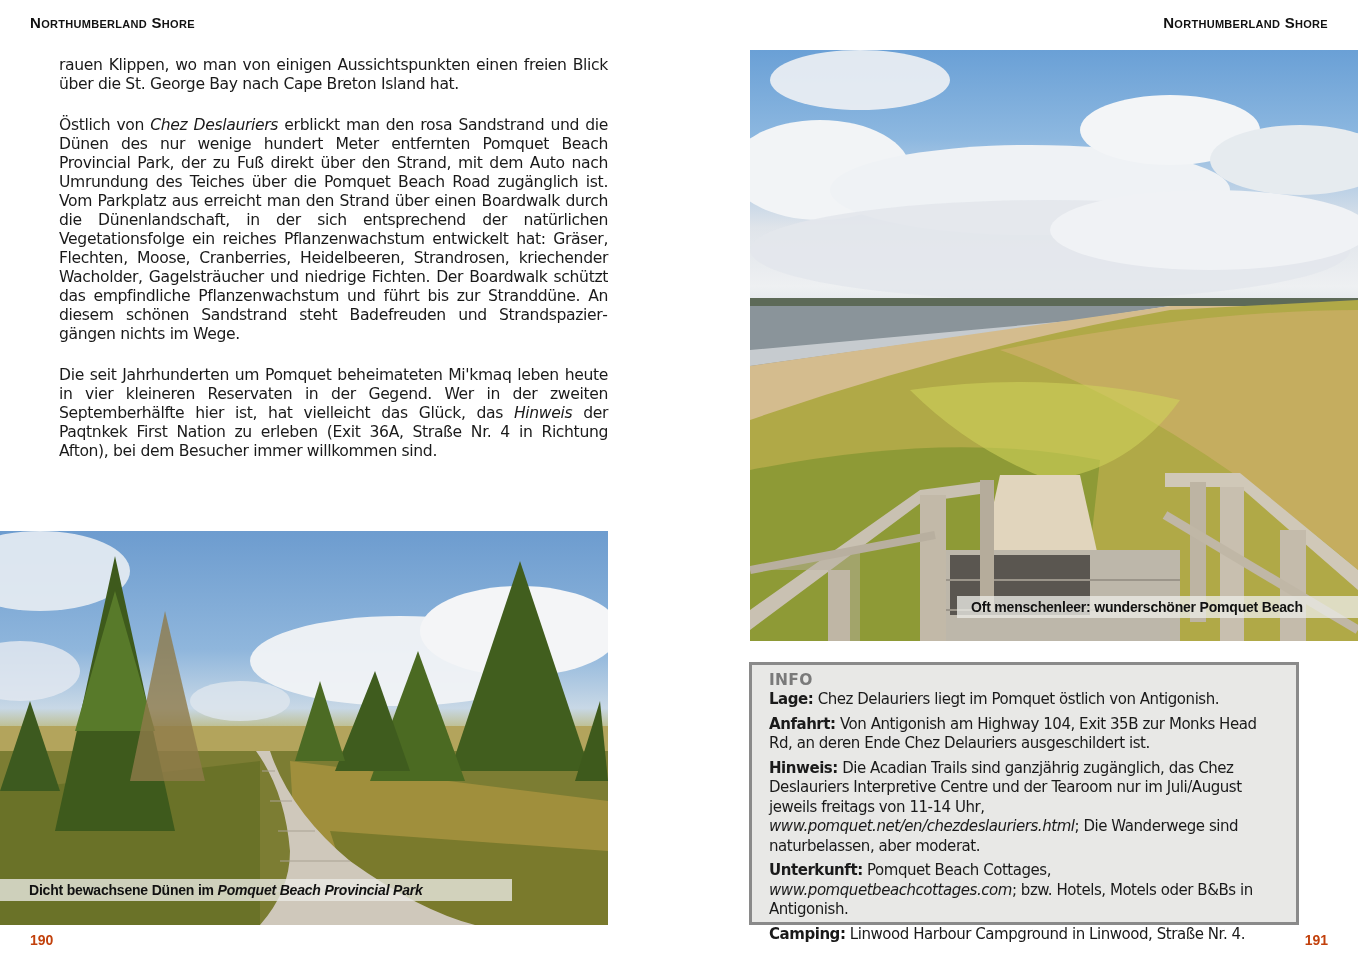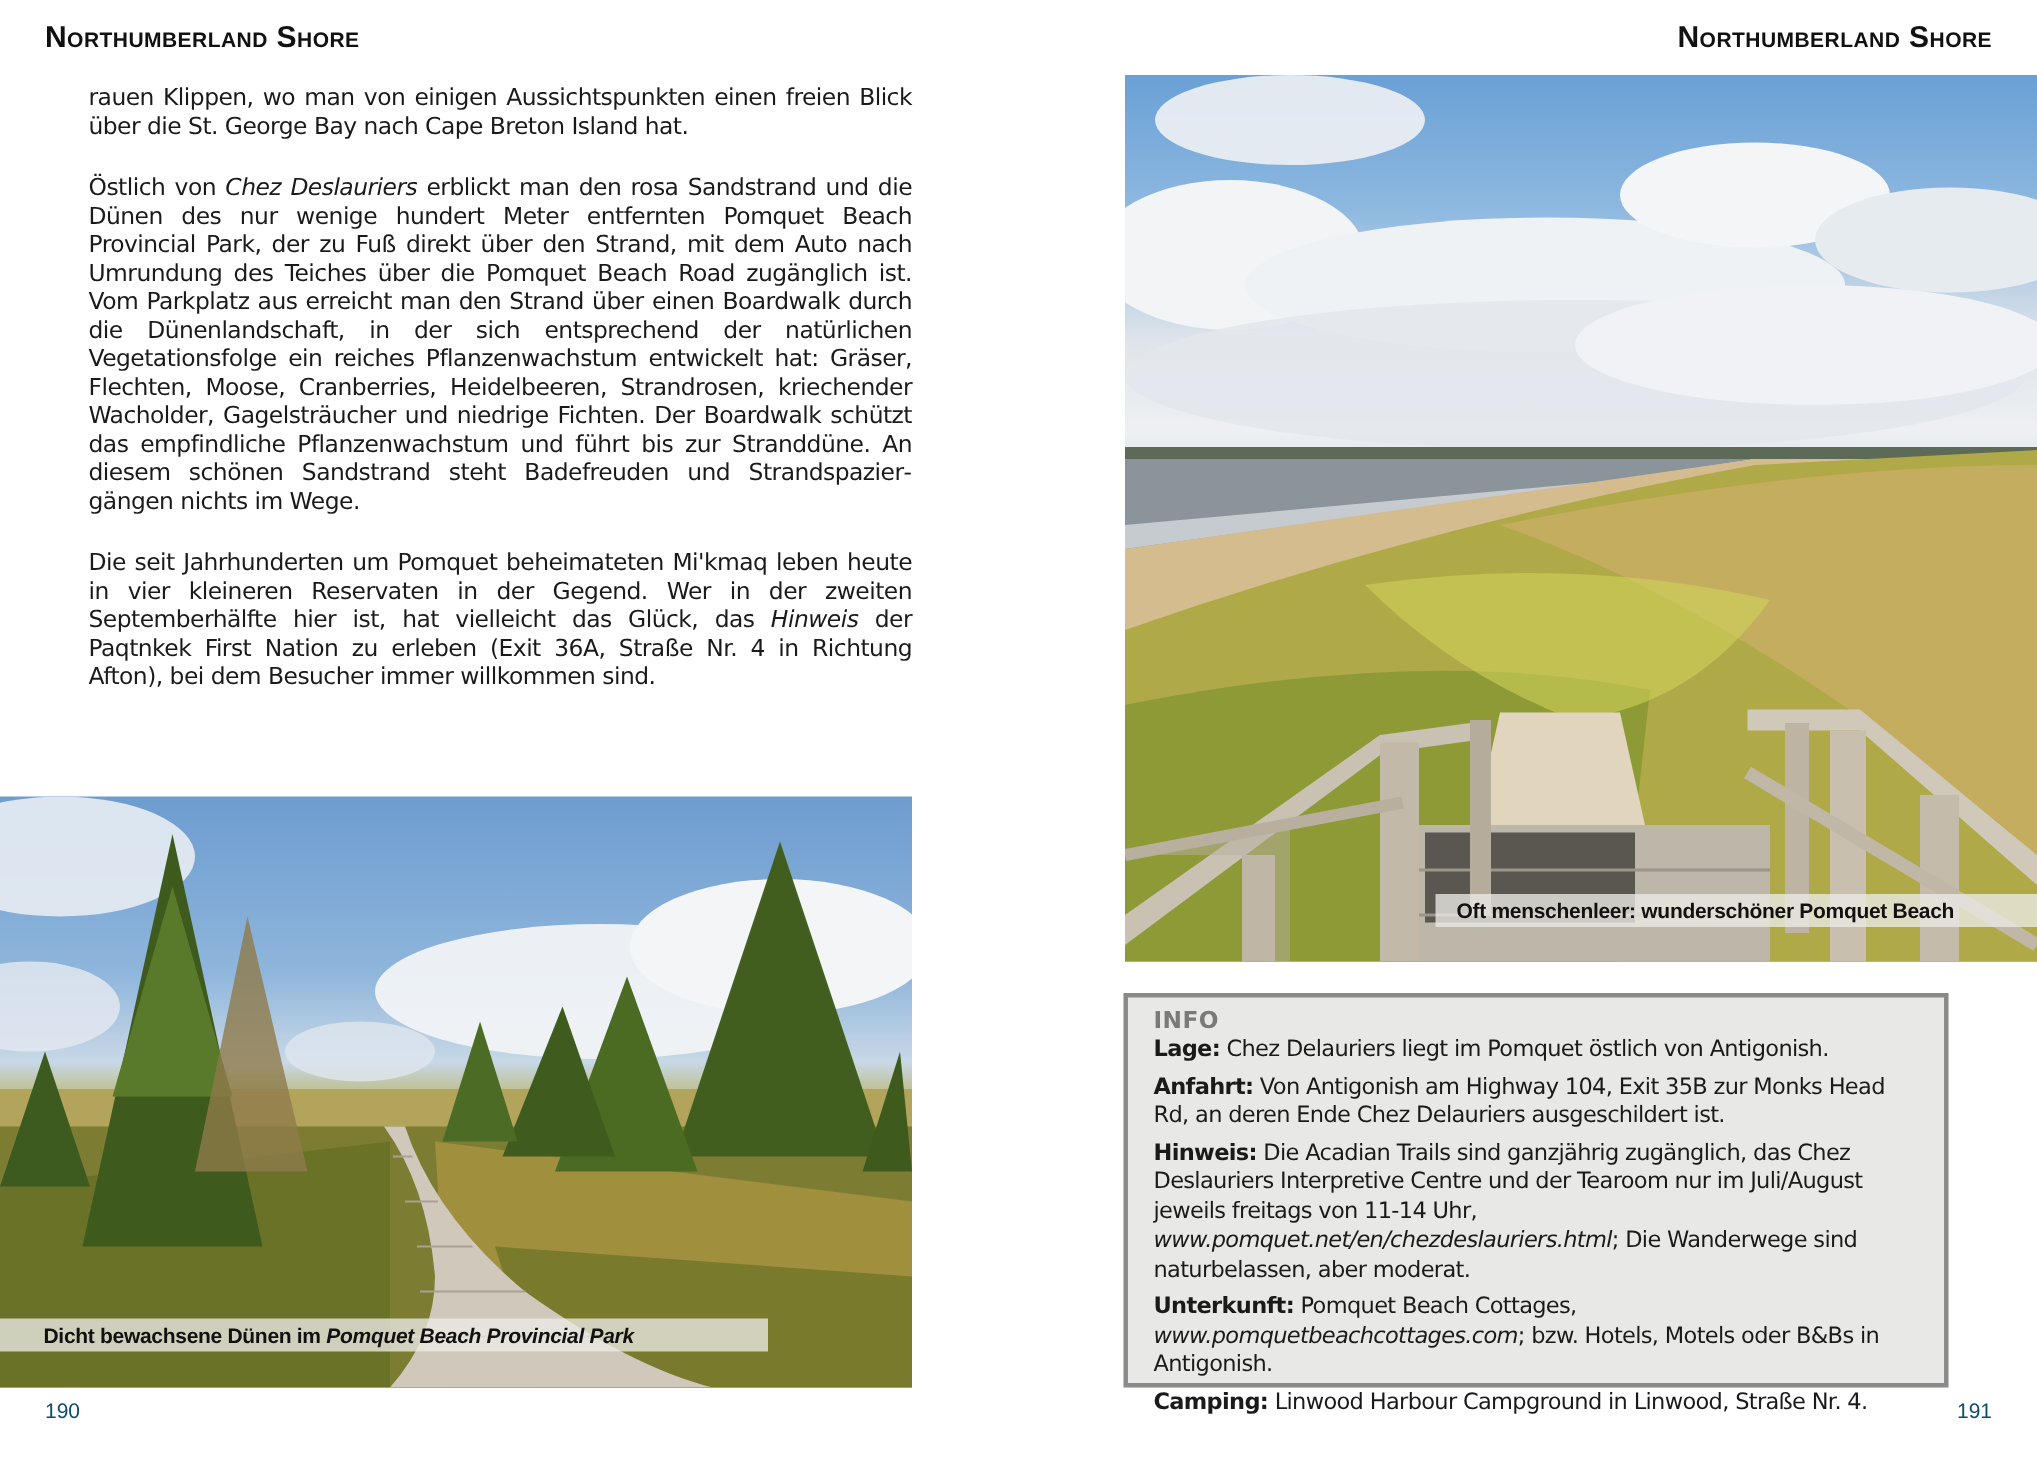--- a/index.html
+++ b/index.html
@@ -3,27 +3,27 @@
   <meta charset="utf-8">
   <style>
     * { box-sizing: border-box; margin: 0; padding: 0; }
     html, body {
       width: 1358px; height: 974px; background: #ffffff; overflow: hidden;
       font-family: "Liberation Sans", "DejaVu Sans", sans-serif; color: #1a1a1a;
     }
     .spread { position: relative; width: 1358px; height: 974px; }
 
     .running-head {
-      position: absolute; top: 14px; font-weight: bold; font-size: 20px;
+      position: absolute; top: 14px; font-weight: bold; font-size: 15px;
       font-variant: small-caps; letter-spacing: 0.3px; color: #111;
     }
     .running-head.left { left: 30px; }
     .running-head.right { right: 30px; }
 
-    .folio { position: absolute; top: 932px; font-weight: normal; font-size: 14px; color: #0c4a6e; }
+    .folio { position: absolute; top: 932px; font-weight: bold; font-size: 14px; color: #c2410c; }
     .folio.left { left: 30px; }
     .folio.right { right: 30px; }
 
     .body-text {
       position: absolute; left: 59px; top: 56px; width: 549px;
       font-size: 15.6px; line-height: 19px; text-align: justify; color: #1a1a1a;
       font-family: "DejaVu Sans", sans-serif; letter-spacing: -0.35px;
     }
     .body-text p { margin-bottom: 21.9px; }
     .body-text em { font-style: italic; }

